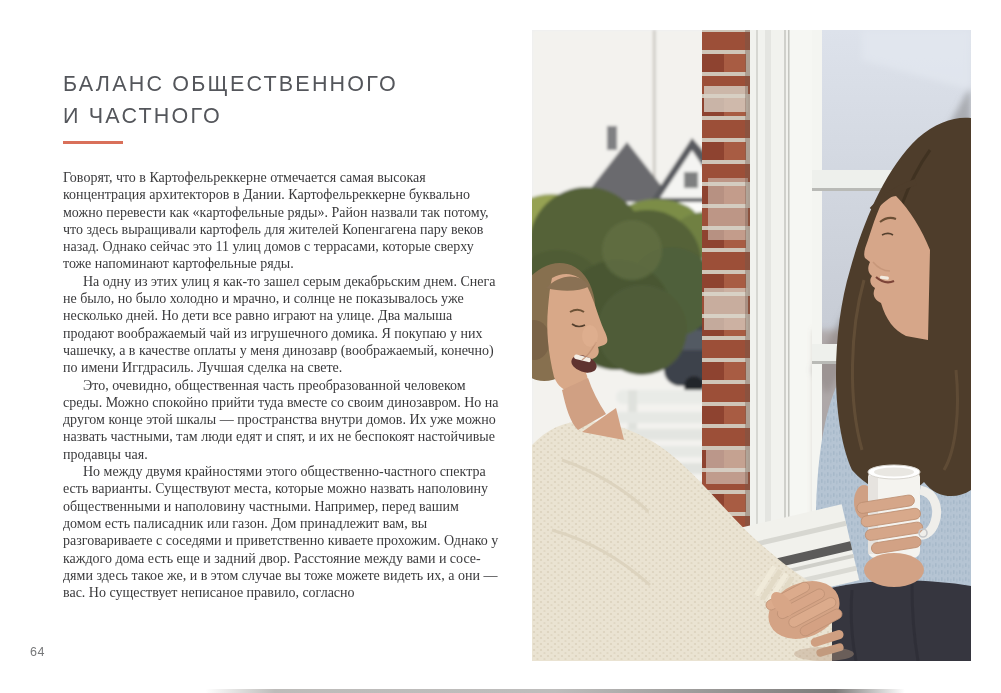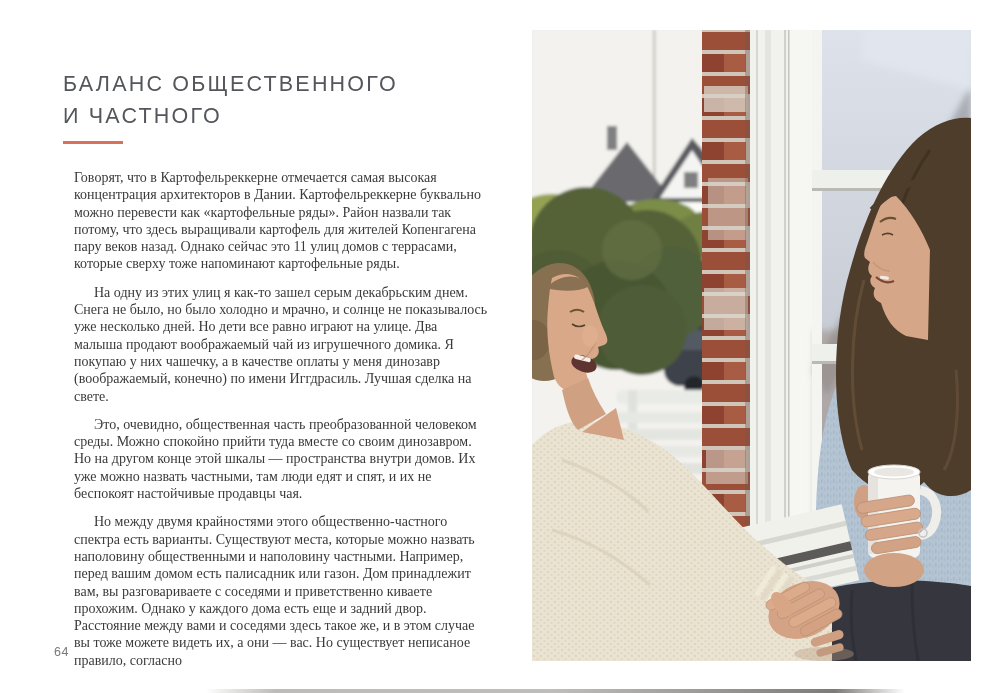--- a/index.html
+++ b/index.html
@@ -14,25 +14,25 @@
     letter-spacing:2.2px;color:var(--heading,#54565b);
   }
   .heading span{display:block;}
   .accent-rule{width:60px;height:3px;background:var(--accent,#d9705a);margin-top:9px;}
   .body-text{
     margin-top:25px;
     font-family:"Liberation Serif",serif;
     font-size:14px;line-height:17.3px;color:var(--body_text,#3a3a3c);
     text-align:left;
   }
-  .body-text p{margin:11px;text-indent:20px;}
+  .body-text p{margin:0;text-indent:20px;}
   .body-text p.first{text-indent:0;}
   .page-number{
     position:absolute;left:30px;top:645px;
-    font-size:12.5px;letter-spacing:.5px;color:var(--page_number,#77787a);margin-left:24px;
+    font-size:12.5px;letter-spacing:.5px;color:var(--page_number,#77787a);
   }
   figure.photo{
     position:absolute;left:532px;top:30px;width:439px;height:631px;margin:0;
     background:#eceef1;
   }
   figure.photo svg{display:block;width:439px;height:631px;}
   .next-page-edge{
     position:absolute;left:205px;top:689px;width:700px;height:4px;
     background:linear-gradient(90deg,
       rgba(120,118,115,0) 0%,

